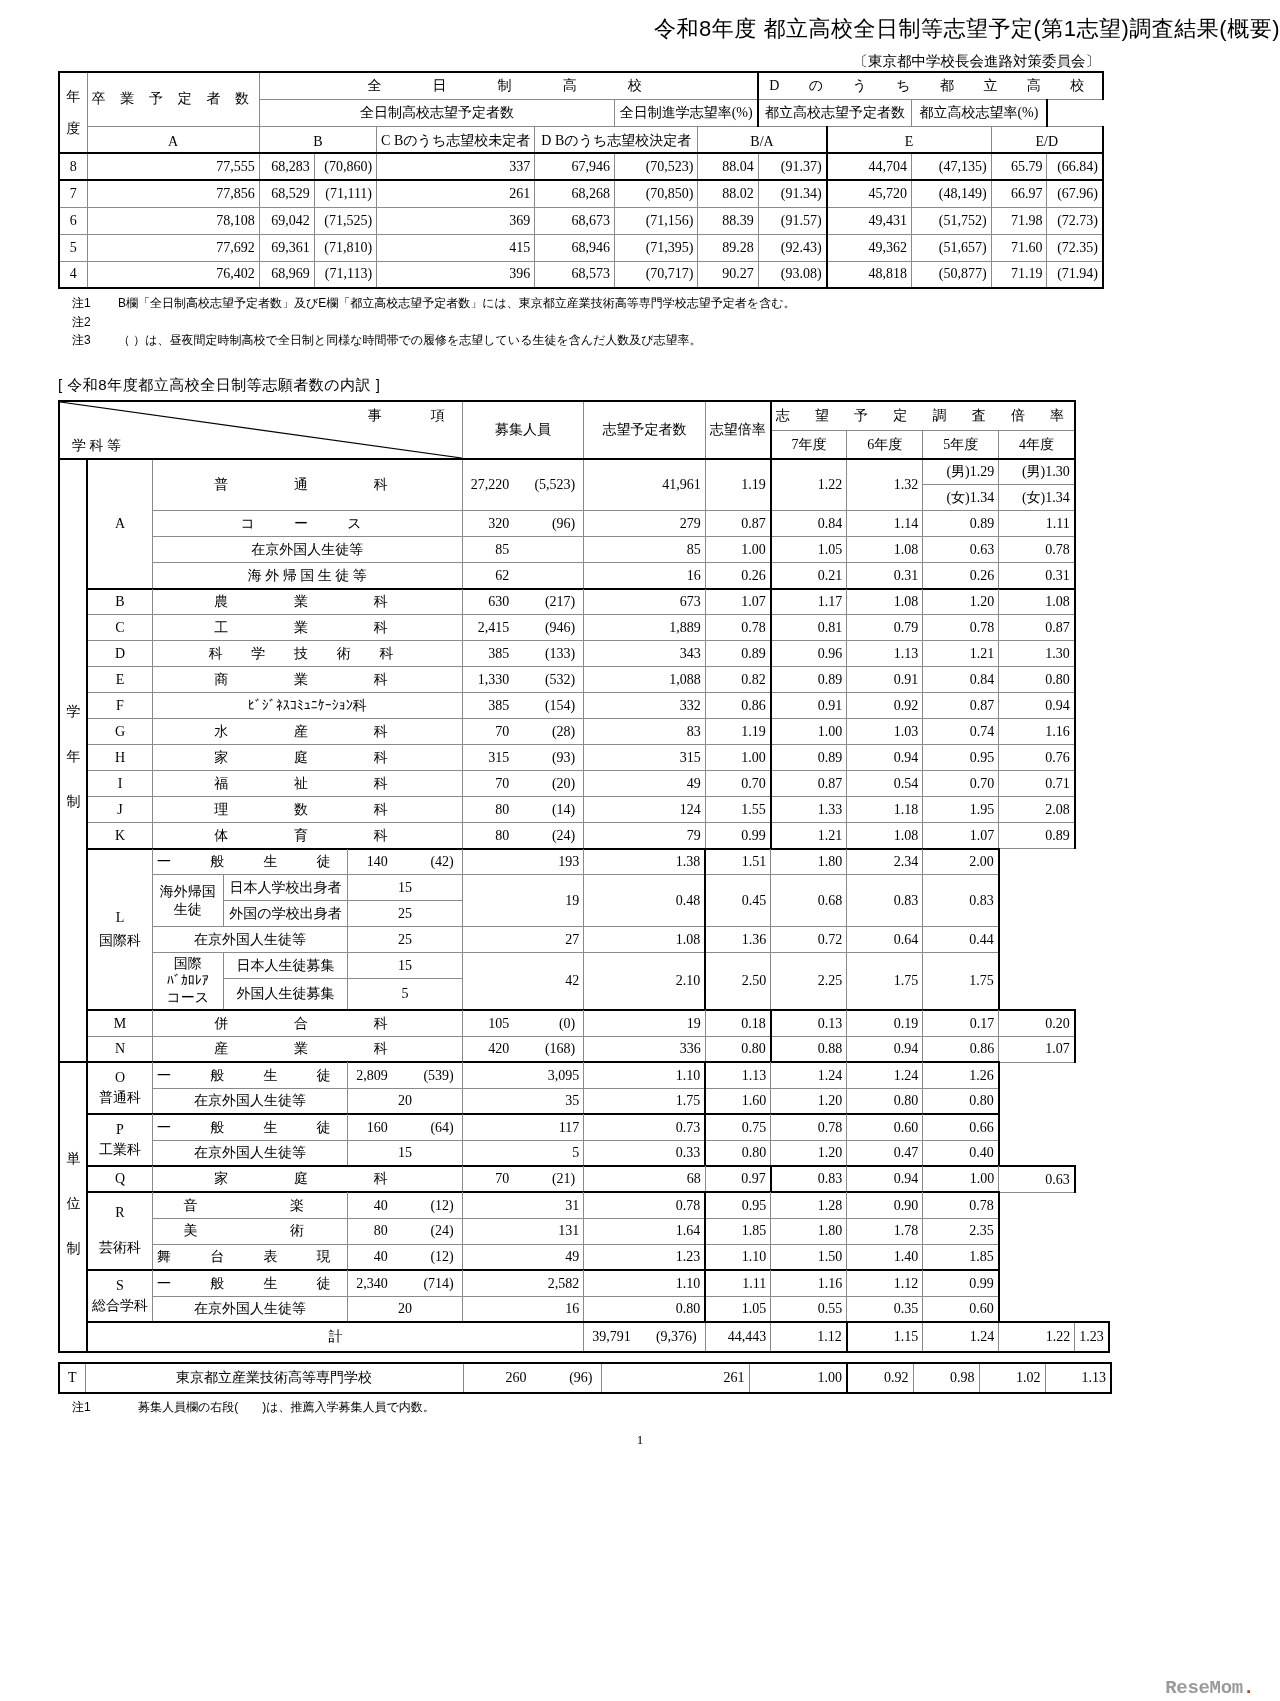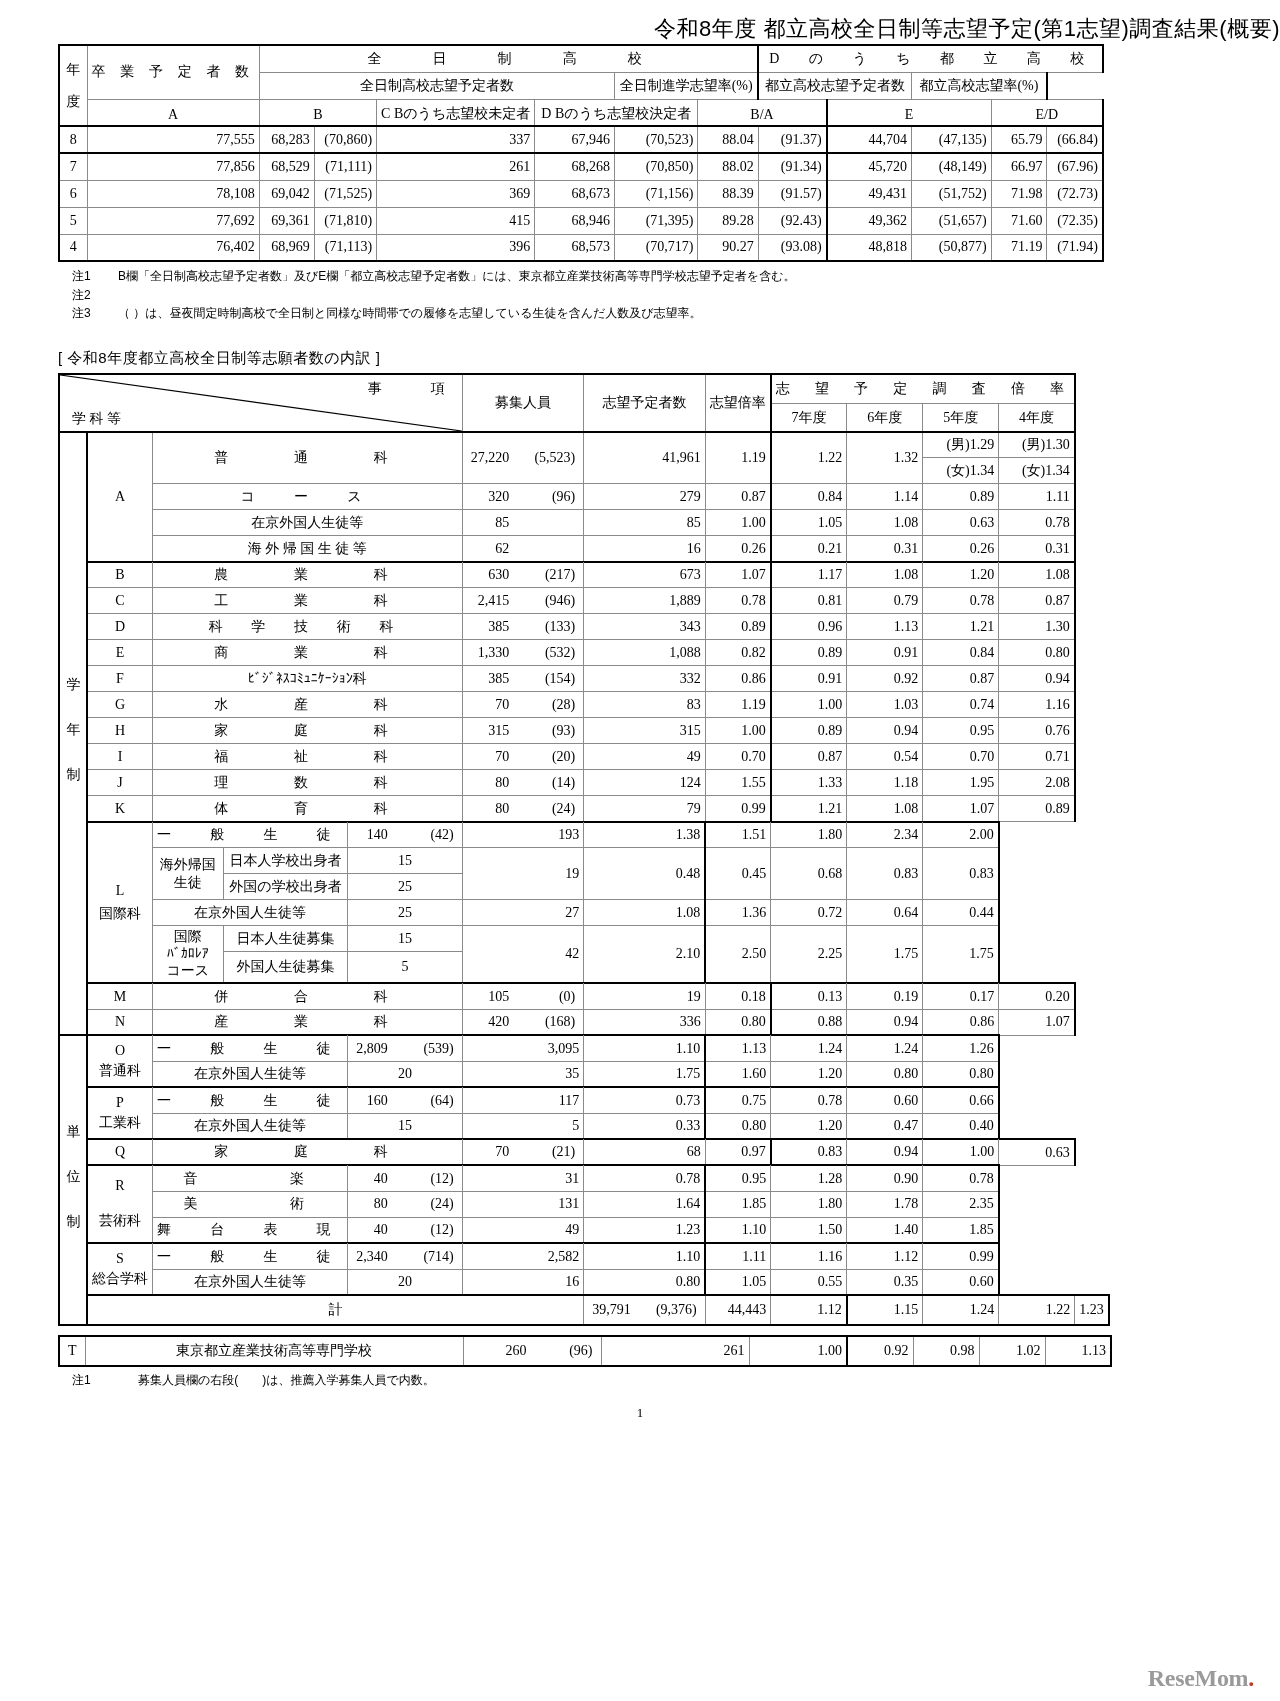--- a/index.html
+++ b/index.html
@@ -120,35 +120,36 @@
   .footnote2 .n { width: 66px; flex: none; }
 
   .pagenum {
     text-align: center;
     font-size: 13px;
     margin-top: 16px;
     font-family: "Liberation Serif", serif;
   }
   .watermark {
     position: absolute;
-    right: 26px; bottom: 9px;
-    font-family: Liberation Serif, serif;
-    font-size: 24px;
+    right: 26px; bottom: 2px;
+    font-family: Liberation Mono, monospace;
+    font-size: 19px;
     font-weight: bold;
     color: #9a9a9a;
     letter-spacing: -0.3px;
   }
   .watermark .accent { color: #c0392b; }
 </style>
 </head>
 <body>
 
 <div class="page">
 
   <div class="doc-title">令和8年度  都立高校全日制等志望予定(第1志望)調査結果(概要)</div>
+  <div class="doc-subtitle">〔東京都中学校長会進路対策委員会〕</div>
 
 
   <table class="grid" id="table1">
     <colgroup>
       <col style="width:46px">
         <col style="width:162px">
       <col style="width:84px">
         <col style="width:84px">
       <col style="width:150px">
       <col style="width:84px">

